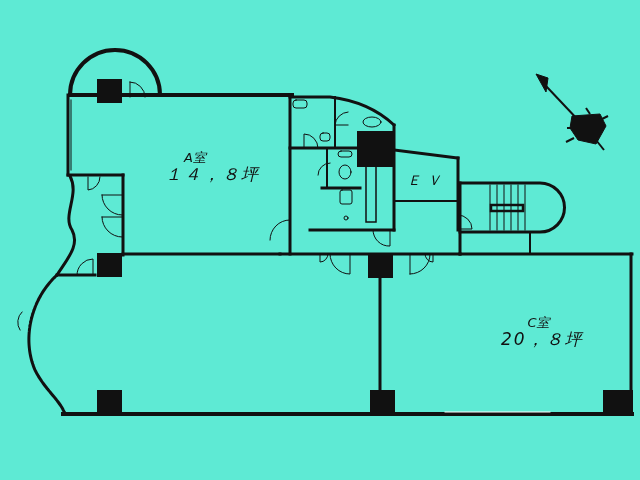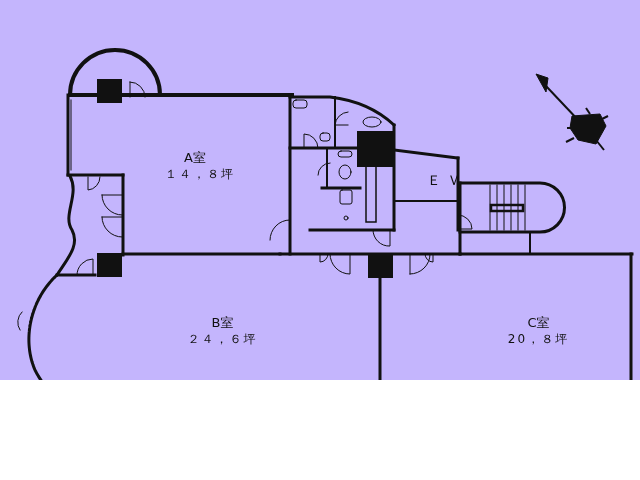--- a/index.html
+++ b/index.html
@@ -1,27 +1,27 @@
 <!DOCTYPE html>
 <html><head>
   <meta charset="utf-8">
   <style>
     html, body { margin: 0; padding: 0; background: #ffffff; }
-    #canvas { position: relative; width: 640px; height: 380px; overflow: hidden; background: #c4b5fd; }
+    #canvas { position: relative; width: 640px; height: 480px; overflow: hidden; background: #5eead4; font-style: italic; }
     svg { position: absolute; left: 0; top: 0; }
     .label {
       position: absolute;
       font-family: "DejaVu Sans", sans-serif;
       color: #111111;
       text-align: center;
       white-space: nowrap;
       line-height: 16px;
     }
     .room-name { font-size: 13px; }
-    .room-area { font-size: 12px; letter-spacing: 2px; }
+    .room-area { font-size: 17px; letter-spacing: 2px; }
     .ev { font-size: 14px; letter-spacing: 6px; }
   </style>
 </head>
 <body>
 
 <div id="canvas">
   <svg width="640" height="480" viewBox="0 0 640 480">
     <g stroke="#111" fill="none" stroke-linecap="square">
 
       <g>
@@ -135,24 +135,20 @@
       <line x1="566" y1="142" x2="574" y2="138" stroke-width="2"></line>
       <line x1="567" y1="128" x2="572" y2="128" stroke-width="2"></line>
     </g>
   </svg>
 
   <div class="label" style="left:165px; top:150px; width:60px;">
     <div class="room-name">A室</div>
     <div class="room-area">１４，８坪</div>
   </div>
 
-  <div class="label" style="left:185px; top:315px; width:75px;">
-    <div class="room-name">B室</div>
-    <div class="room-area">２４，６坪</div>
-  </div>
 
   <div class="label" style="left:465px; top:315px; width:75px;margin-left:36px;">
     <div class="room-name">C室</div>
     <div class="room-area">20，８坪</div>
   </div>
 
-  <div class="label ev" style="left:427px; top:172px; width:40px;">ＥＶ</div>
+  <div class="label ev" style="left:407px; top:172px; width:40px;">ＥＶ</div>
 </div>
 
 </body></html>

